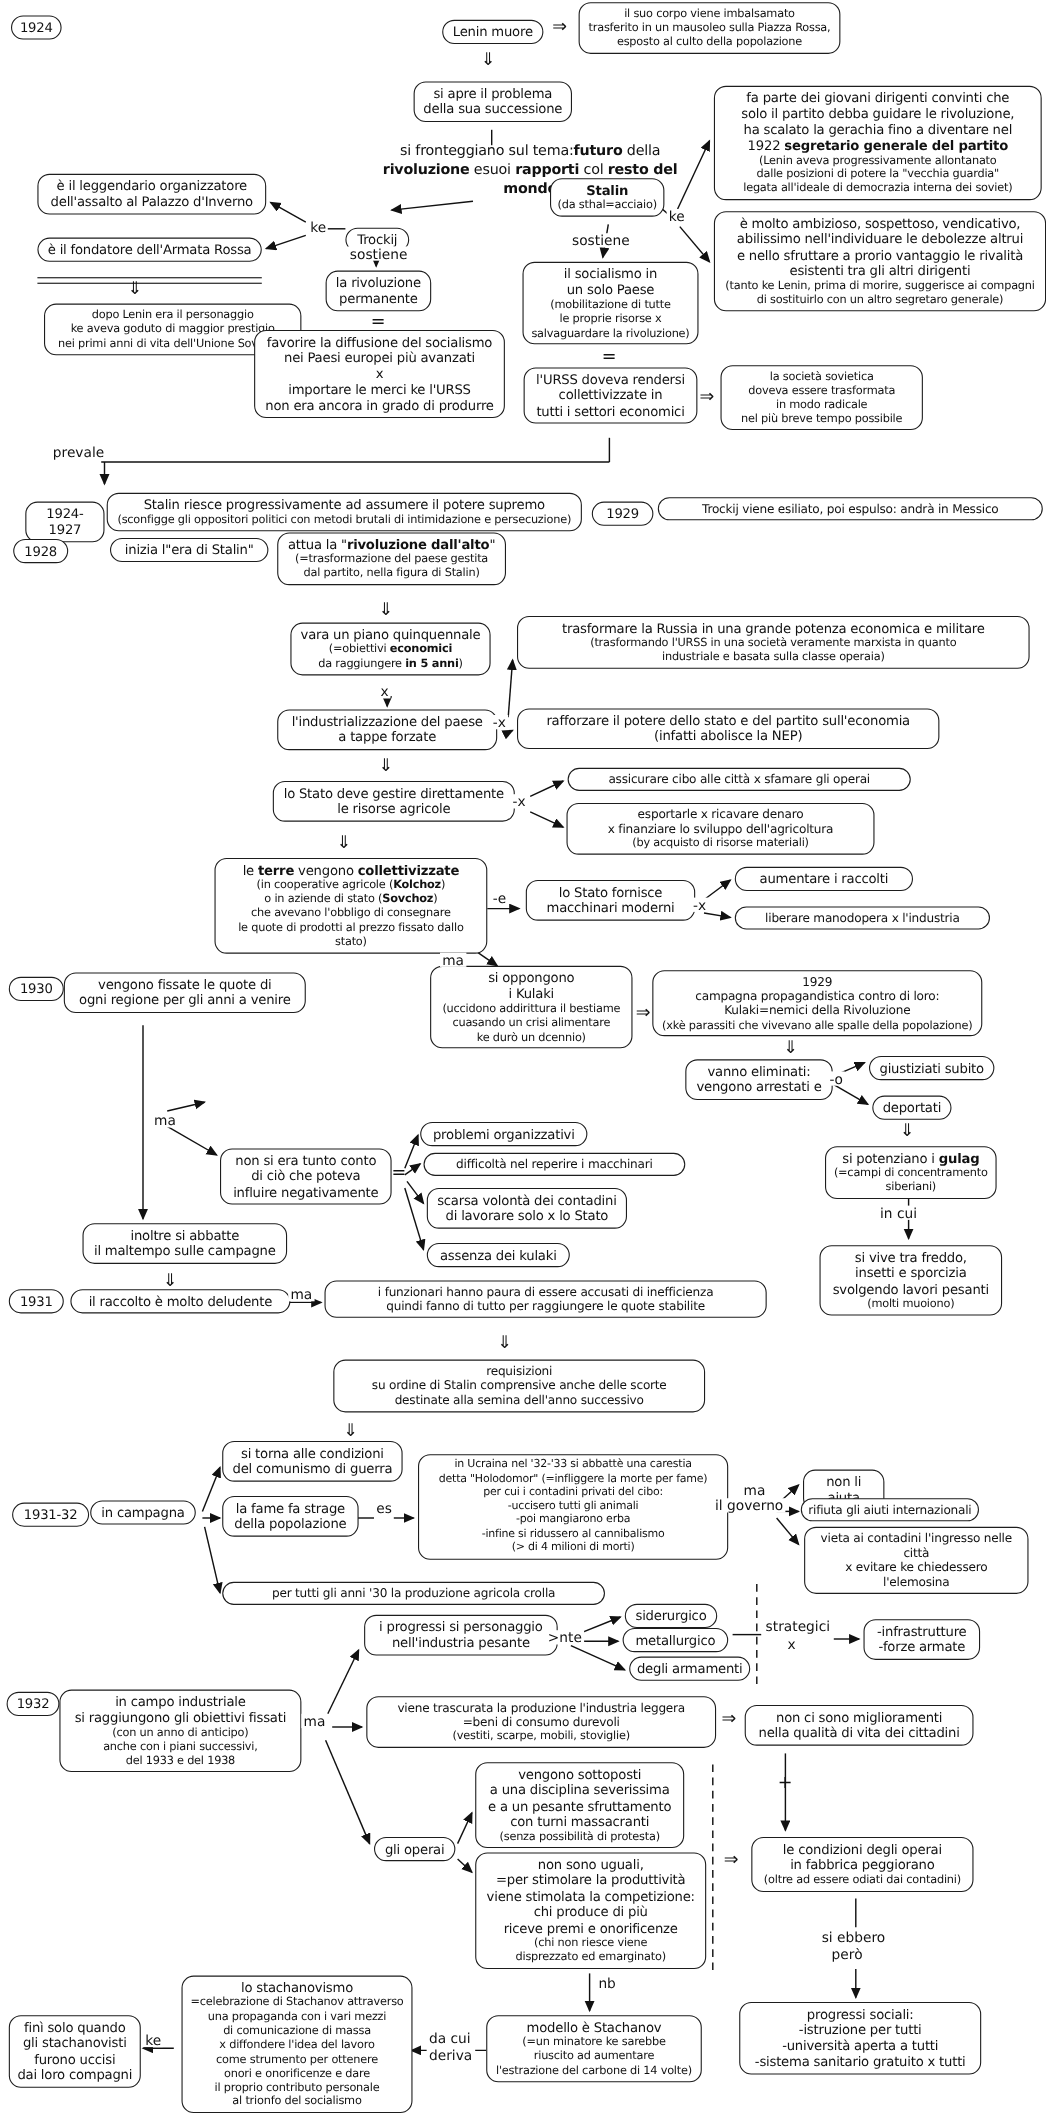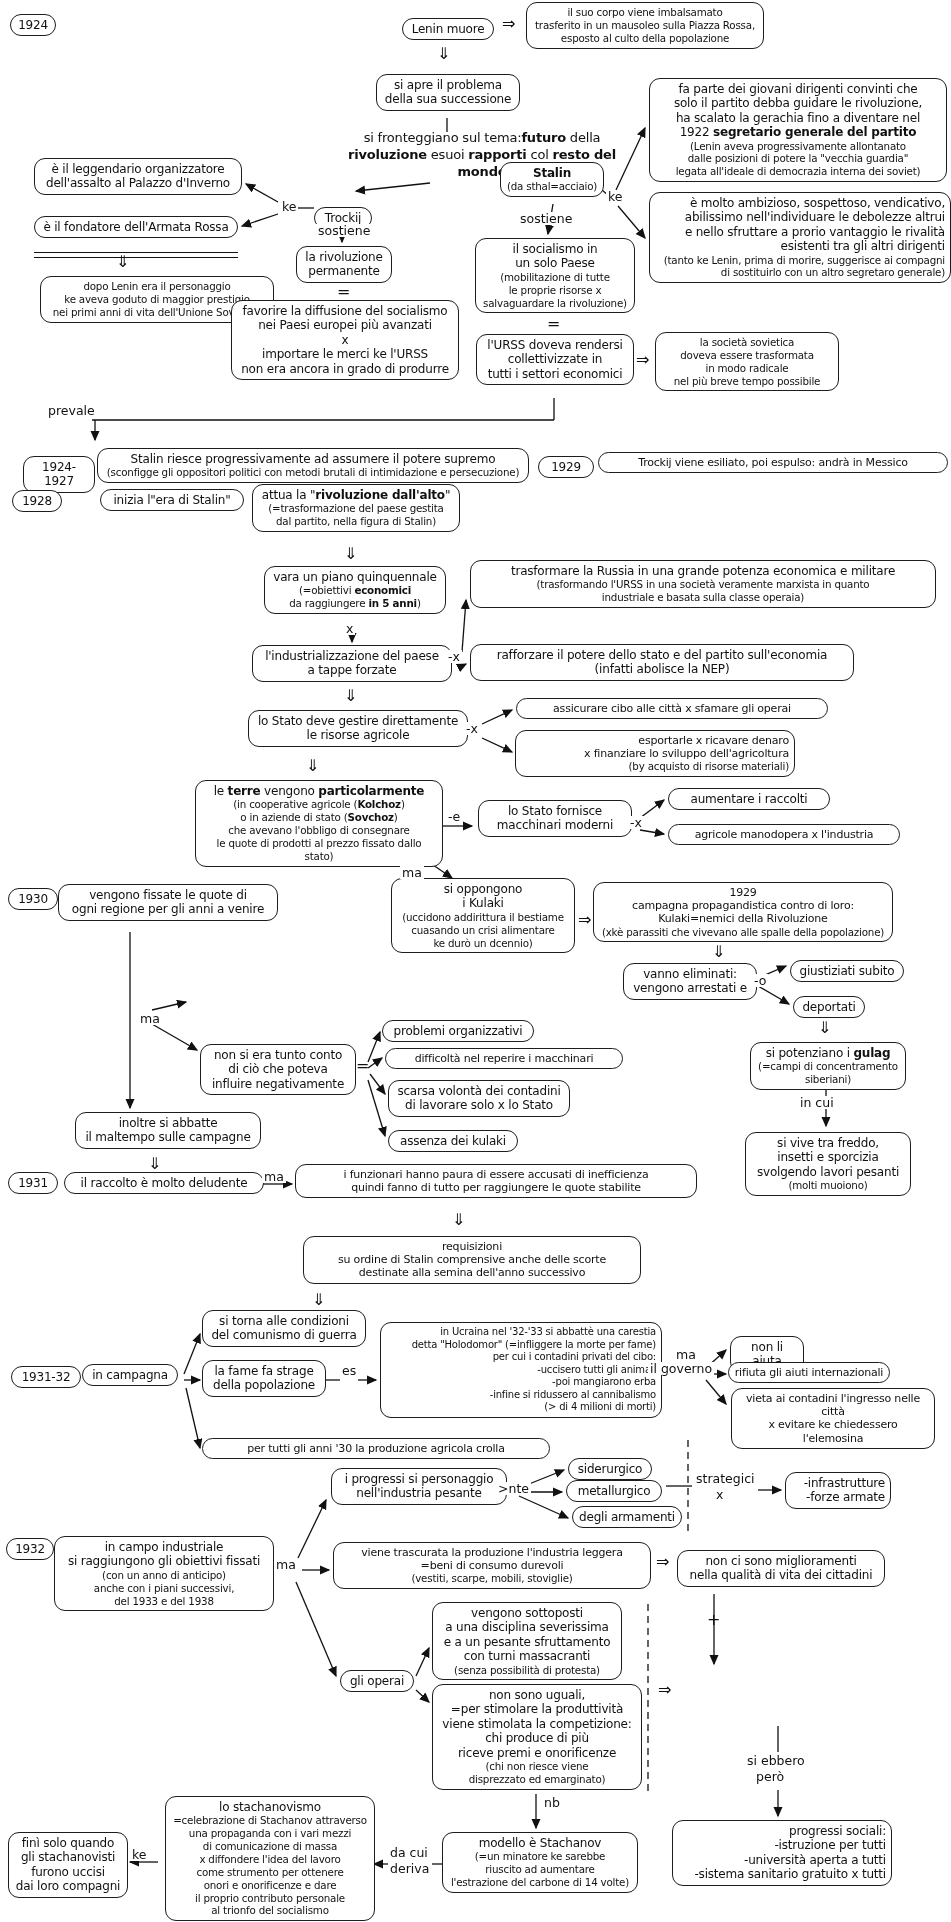--- a/index.html
+++ b/index.html
@@ -4,21 +4,21 @@
 <style>
   html,body{margin:0;padding:0;background:#fff}
   #canvas{position:relative;width:951px;height:1922px;background:#fff;
     font-family:"DejaVu Sans","Liberation Sans",sans-serif;color:#111;overflow:hidden}
   .node{position:absolute;border:1.4px solid #1d1d1d;border-radius:11px;background:#fff;
     text-align:center;padding:3px 5px;font-size:12px;line-height:1.2;box-sizing:border-box;
     z-index:2;letter-spacing:-0.2px}
   .node .ln{display:block}
   .node .sm{font-size:10.3px;line-height:1.25}
   .f11{font-size:11px}
-  .la{text-align:right}
+  .la{text-align:center}
   .xs .sm{font-size:10px}
   .plain{position:absolute;text-align:center;font-size:13px;line-height:1.3;z-index:2;
     letter-spacing:-0.2px}
   .lbl{position:absolute;font-size:12.5px;background:#fff;padding:0 2px;z-index:3;
     line-height:1.05;white-space:nowrap}
   .glyph{position:absolute;font-size:16px;z-index:3;line-height:1}
   .dul{position:absolute;height:4px;border-top:1.3px solid #111;border-bottom:1.3px solid #111;z-index:2}
   svg.wires{position:absolute;left:0;top:0;z-index:1}
   svg.wires line{stroke:#111;stroke-width:1.3}
   .ar{marker-end:url(#ah)}
@@ -230,35 +230,35 @@
     </div>
 <div class="node f11" style="left:516px;top:698px;width:312px">
       <span class="ln">assicurare cibo alle città x sfamare gli operai</span>
     </div>
 <div class="node la f11" style="left:515px;top:730px;width:280px">
       <span class="ln">esportarle x ricavare denaro</span>
       <span class="ln">x finanziare lo sviluppo dell'agricoltura</span>
       <span class="ln sm">(by acquisto di risorse materiali)</span>
     </div>
 <div class="node" style="left:195px;top:780px;width:248px">
-      <span class="ln">le <b>terre</b> vengono <b>particolarmente</b></span>
+      <span class="ln">le <b>terre</b> vengono <b>collettivizzate</b></span>
       <span class="ln sm">(in cooperative agricole (<b>Kolchoz</b>)</span>
       <span class="ln sm">o in aziende di stato (<b>Sovchoz</b>)</span>
       <span class="ln sm">che avevano l'obbligo di consegnare</span>
       <span class="ln sm">le quote di prodotti al prezzo fissato dallo stato)</span>
     </div>
 <div class="node" style="left:478px;top:800px;width:154px">
       <span class="ln">lo Stato fornisce</span>
       <span class="ln">macchinari moderni</span>
     </div>
 <div class="node" style="left:668px;top:788px;width:162px">
       <span class="ln">aumentare i raccolti</span>
     </div>
 <div class="node f11" style="left:668px;top:824px;width:232px">
-      <span class="ln">agricole manodopera x l'industria</span>
+      <span class="ln">liberare manodopera x l'industria</span>
     </div>
 <div class="node" style="left:8px;top:888px;width:50px">
       <span class="ln">1930</span>
     </div>
 <div class="node" style="left:58px;top:884px;width:220px">
       <span class="ln">vengono fissate le quote di</span>
       <span class="ln">ogni regione per gli anni a venire</span>
     </div>
 <div class="node" style="left:391px;top:878px;width:184px">
       <span class="ln">si oppongono</span>
@@ -414,20 +414,25 @@
       <span class="ln sm">(senza possibilità di protesta)</span>
     </div>
 <div class="node" style="left:432px;top:1684px;width:210px">
       <span class="ln">non sono uguali,</span>
       <span class="ln">=per stimolare la produttività</span>
       <span class="ln">viene stimolata la competizione:</span>
       <span class="ln">chi produce di più</span>
       <span class="ln">riceve premi e onorificenze</span>
       <span class="ln sm">(chi non riesce viene</span>
       <span class="ln sm">disprezzato ed emarginato)</span>
+    </div>
+<div class="node" style="left:683px;top:1670px;width:202px">
+      <span class="ln">le condizioni degli operai</span>
+      <span class="ln">in fabbrica peggiorano</span>
+      <span class="ln sm">(oltre ad essere odiati dai contadini)</span>
     </div>
 <div class="node la" style="left:672px;top:1820px;width:220px">
       <span class="ln">progressi sociali:</span>
       <span class="ln">-istruzione per tutti</span>
       <span class="ln">-università aperta a tutti</span>
       <span class="ln">-sistema sanitario gratuito x tutti</span>
     </div>
 <div class="node" style="left:442px;top:1832px;width:196px">
       <span class="ln">modello è Stachanov</span>
       <span class="ln sm">(=un minatore ke sarebbe</span>

